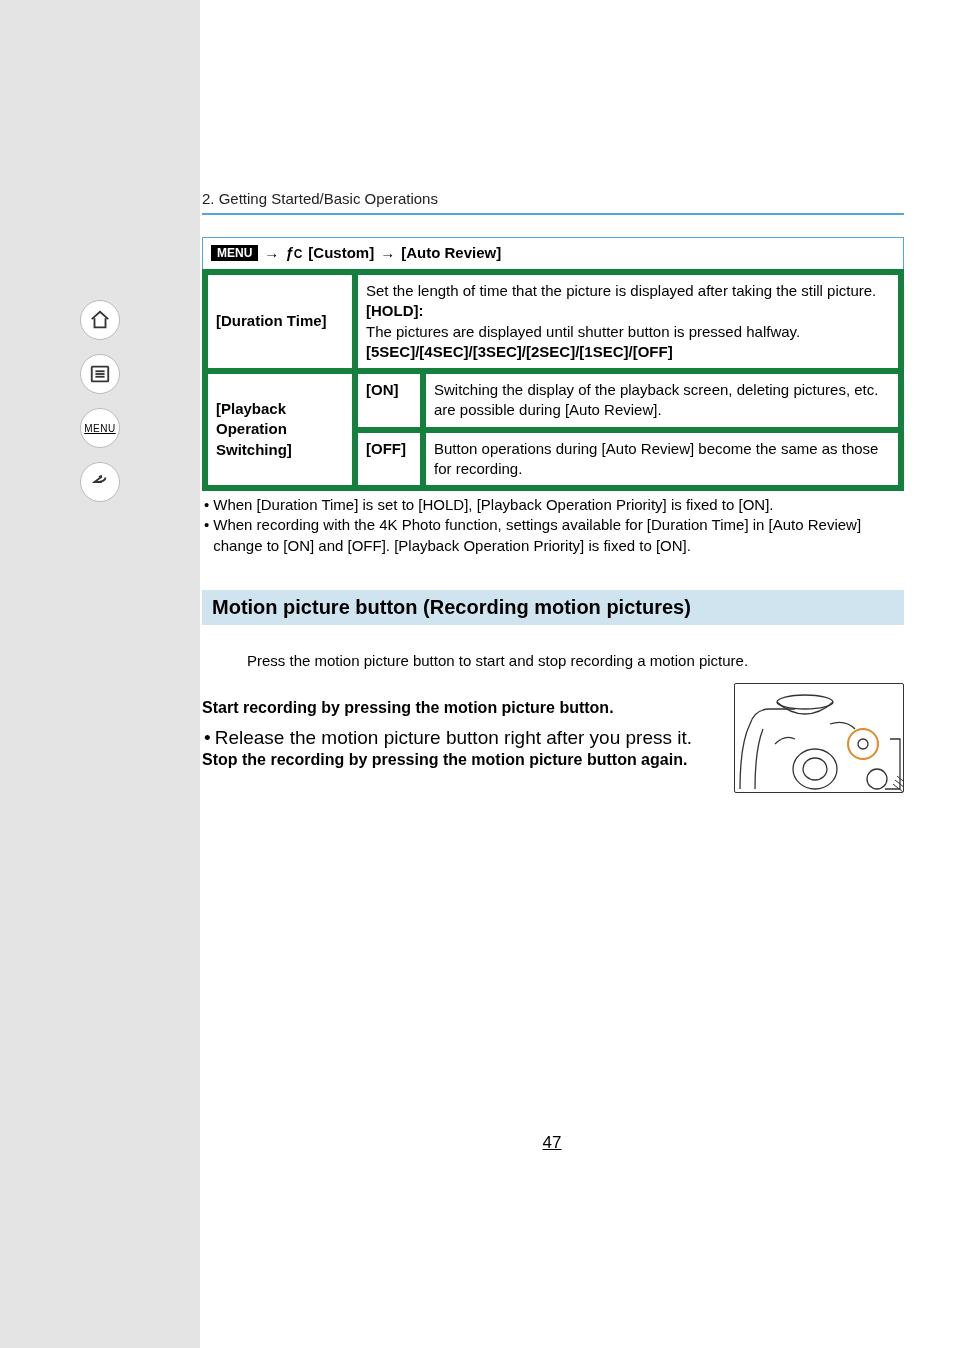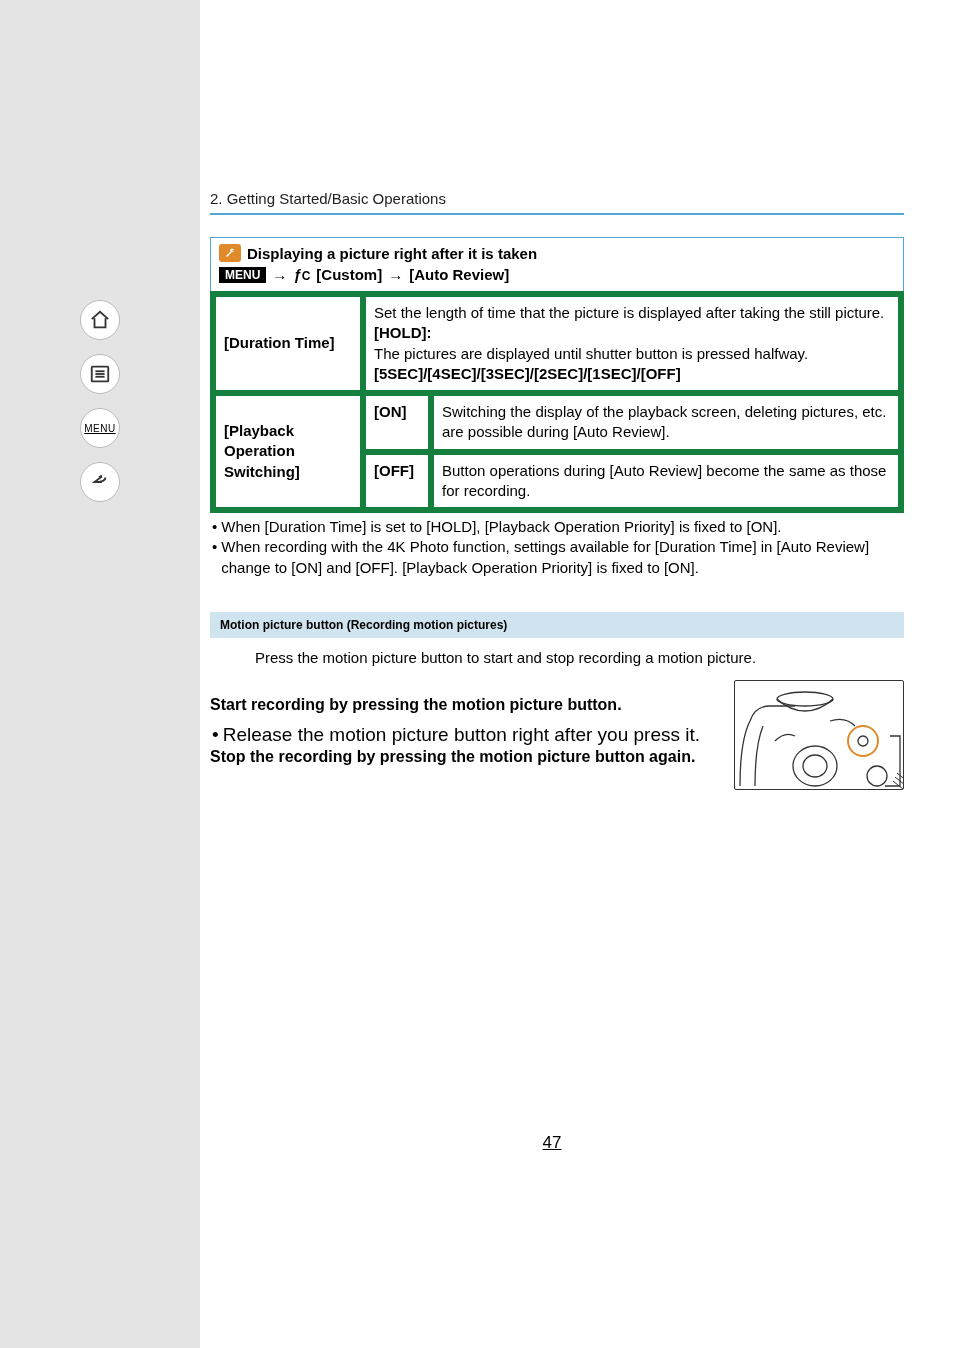--- a/index.html
+++ b/index.html
@@ -2,37 +2,37 @@
 <html><head>
 <meta charset="utf-8">
 <style>
   * { box-sizing: border-box; margin: 0; padding: 0; }
   html, body { width: 954px; height: 1348px; font-family: Arial, Helvetica, sans-serif; background: #fff; color: #000; }
   .page { display: flex; width: 100%; height: 100%; }
   .sidebar { width: 200px; flex-shrink: 0; background: #e4e4e4; padding-top: 300px; display: flex; flex-direction: column; align-items: center; gap: 14px; }
   .navbtn { width: 40px; height: 40px; border-radius: 50%; background: #fff; border: 1px solid #bbb; display: flex; align-items: center; justify-content: center; cursor: pointer; }
   .navbtn svg { width: 22px; height: 22px; stroke: #333; fill: none; stroke-width: 2; }
   .navbtn .menu-txt { font-size: 10px; text-decoration: underline; letter-spacing: 0.5px; }
-  .content { flex: 1; padding: 190px 50px 0 10px; position: relative; }
+  .content { flex: 1; padding: 190px 50px 0 2px; position: relative; }
   .breadcrumb { font-size: 15px; color: #222; margin-bottom: 6px; }
   .hr-top { height: 2px; background: #52a7d6; margin-bottom: 22px; }
   .callout { border: 1px solid #52a7d6; padding: 6px 8px 8px 8px; margin-bottom: 0; }
   .callout-title { font-weight: bold; font-size: 15px; display: flex; align-items: center; gap: 6px; margin-bottom: 4px; }
   .fc-badge { width: 22px; height: 18px; background: #e08a2a; border-radius: 3px; display: inline-flex; align-items: center; justify-content: center; color: #fff; font-size: 11px; font-style: italic; font-weight: bold; }
   .menu-path { display: flex; align-items: center; gap: 6px; font-size: 15px; font-weight: bold; }
   .menu-badge { background: #000; color: #fff; font-size: 12px; padding: 1px 6px; font-weight: bold; }
   .fc-txt { font-style: italic; font-weight: bold; }
   table.settings { width: 100%; border-collapse: collapse; font-size: 15px; margin-top: -1px; }
   table.settings td { border: 6px solid #15803d; padding: 6px 8px; vertical-align: top; line-height: 1.35; }
   table.settings td.label { font-weight: bold; width: 150px; vertical-align: middle; }
   table.settings td.opt { font-weight: bold; width: 68px; vertical-align: top; }
   .notes { font-size: 15px; line-height: 1.35; margin-top: 4px; }
   .notes .bullet { display: flex; }
   .notes .bullet::before { content: "•"; margin: 0 4px 0 2px; }
-  .section-head { background: #d0e4f0; font-weight: bold; font-size: 12px; padding: 6px 10px; margin-top: 34px; margin-bottom: 10px; }
+  .section-head { background: #d0e4f0; font-weight: bold; font-size: 20px; padding: 6px 10px; margin-top: 34px; margin-bottom: 26px; }
   .para { font-size: 15px; line-height: 1.35; margin-bottom: 12px; margin-left: 45px; }
   .two-col { display: flex; gap: 14px; align-items: center; }
   .two-col .txt { flex: 1; }
   .strong { font-weight: bold; font-size: 16px; line-height: 1.4; margin-bottom: 8px; }
   .small-bullet { font-size: 19px; display: flex; }
   .small-bullet::before { content: "•"; margin: 0 4px 0 2px; }
   .illus { width: 170px; height: 110px; border: 1px solid #333; border-radius: 2px; position: relative; overflow: hidden; flex-shrink: 0; }
   .pagenum { position: absolute; bottom: 195px; left: 0; right: 50px; text-align: center; font-size: 17px; text-decoration: underline; }
 </style>
 </head>
@@ -64,28 +64,20 @@
           <polygon points="14,4 14,8 10,6" fill="#333" stroke="none"></polygon>
         </svg>
     </div>
   </div>
 
   <div class="content">
     <div class="breadcrumb">2. Getting Started/Basic Operations</div>
     <div class="hr-top"></div>
 
     <div class="callout">
-      <div class="callout-title">
-        <span class="fc-badge">
-          <svg width="14" height="12" viewBox="0 0 24 24">
-              <path d="M20 6 a4 4 0 1 0 -5 5 L6 20 l-2-2 L13 9 a4 4 0 0 0 7 -3 l-3 3 -2-2 z" fill="#fff" stroke="none"></path>
-            </svg>
-        </span>
-        <span>Displaying a picture right after it is taken</span>
-      </div>
       <div class="menu-path">
         <span class="menu-badge">MENU</span>
         <span>→</span>
         <span><span class="fc-txt">ƒ</span><span style="font-size:12px;">C</span></span>
         <span>[Custom]</span>
         <span>→</span>
         <span>[Auto Review]</span>
       </div>
     </div>
 

